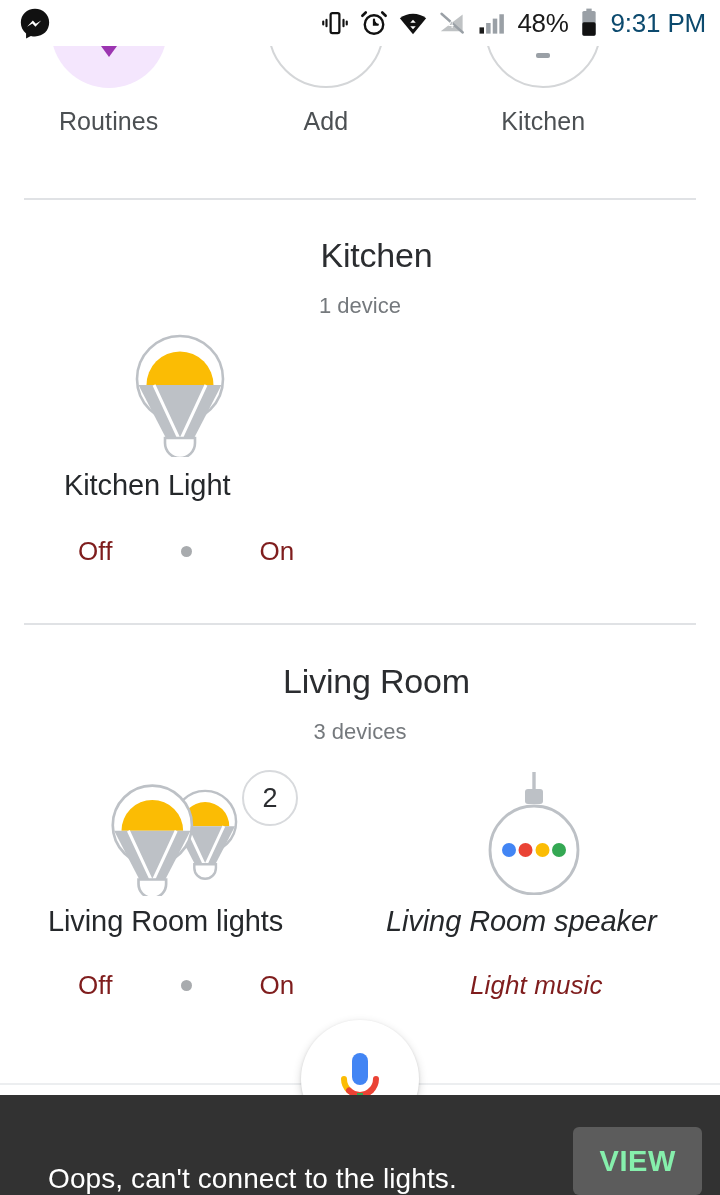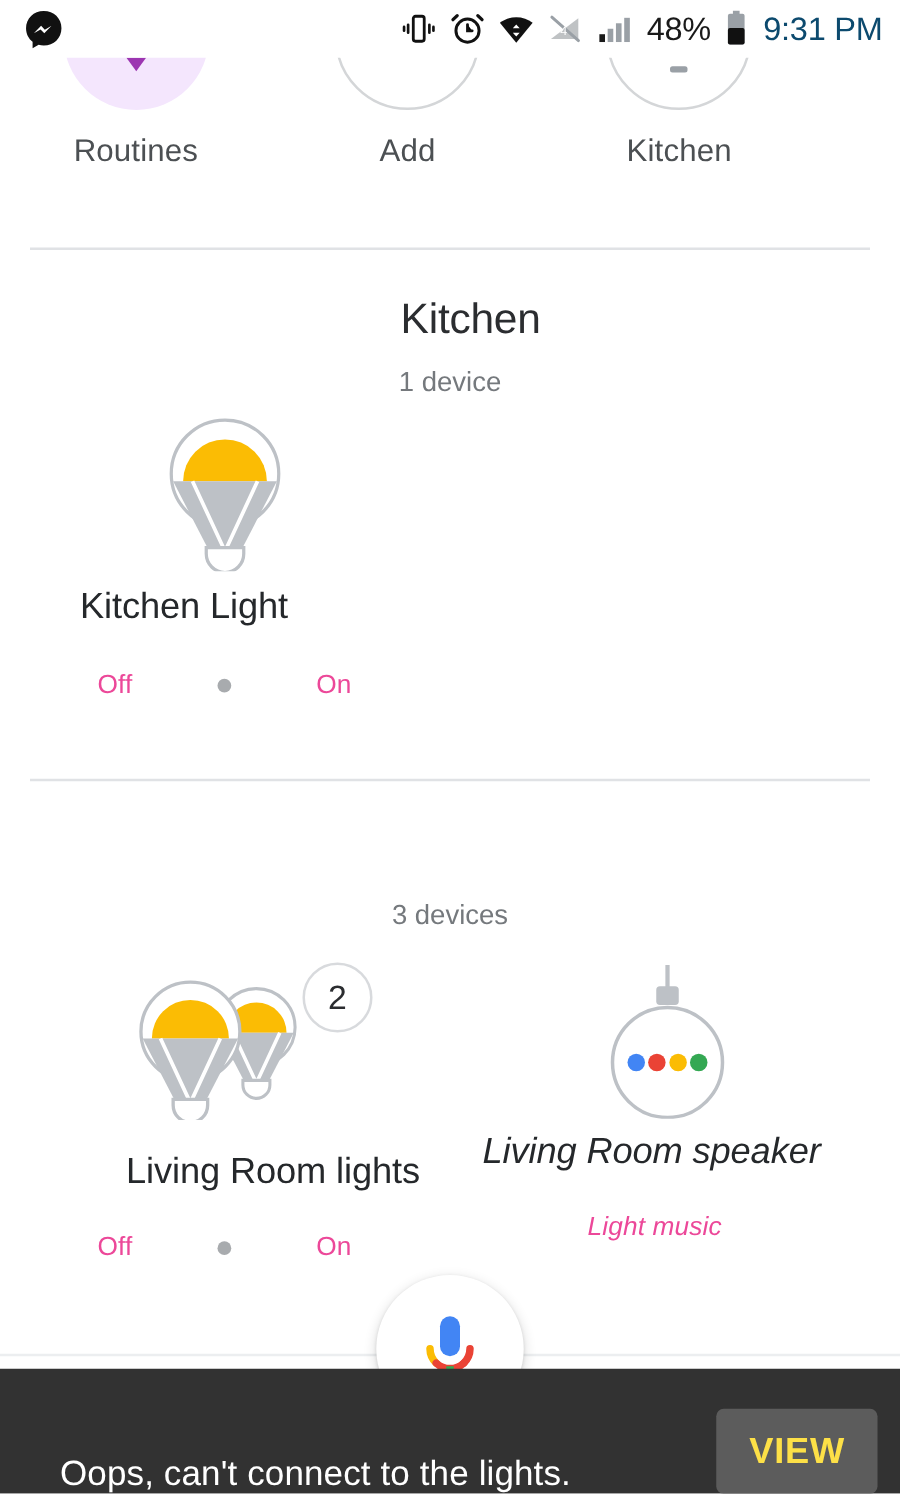--- a/index.html
+++ b/index.html
@@ -66,21 +66,21 @@
   }
 
   
   .device { position: absolute; }
   .dev-name {
     font-size: 29px; color: #25282b; font-weight: 400; letter-spacing: -0.1px;
     white-space: nowrap;
   }
   .dev-actions { display: flex; align-items: center; }
   .act-link {
-    font-size: 21px; color: #ec4899; font-weight: 500; letter-spacing: 0.1px;
+    font-size: 26px; color: #7f1d1d; font-weight: 500; letter-spacing: 0.1px;
   }
   .act-dot {
     width: 11px; height: 11px; border-radius: 50%; background: #a8abae;
   }
 
   
   .count-badge {
     position: absolute; width: 56px; height: 56px; border-radius: 50%;
     border: 2px solid #d8dadd; background: #fff;
     display: flex; align-items: center; justify-content: center;
@@ -110,21 +110,21 @@
     padding: 0 18px 0 48px; z-index: 60;
   }
   .snack-text {
     font-size: 28px; color: #ffffff; font-weight: 400; letter-spacing: 0.1px;
   }
   .snack-btn {
     margin-left: auto; background: #5c5c5c; border: none;
     border-radius: 6px; padding: 0 26px; height: 68px;
     display: flex; align-items: center; justify-content: center;
     font-family: "Liberation Sans", sans-serif;
-    font-size: 29px; font-weight: 700; color: #fde047; letter-spacing: 0.6px;
+    font-size: 29px; font-weight: 700; color: #86efac; letter-spacing: 0.6px;
   }
 </style>
 </head>
 <body>
 
 <div id="screen">
 
   <div class="statusbar">
     <div class="sb-left">
       <svg class="sb-ico" width="34" height="34" viewBox="0 0 24 24">
@@ -220,20 +220,21 @@
     <div class="dev-name" style="margin-top:12px; padding-left:40px;">Kitchen Light</div>
     <div class="dev-actions" style="margin-top:34px; padding-left:54px;">
       <span class="act-link">Off</span>
       <span class="act-dot" style="margin:0 68px 0 68px;"></span>
       <span class="act-link">On</span>
     </div>
   </div>
 
   <div class="divider" style="top:623px;"></div>
 
+  <div class="section-title" style="top:662px;">Living Room</div>
   <div class="section-sub" style="top:719px;">3 devices</div>
 
   <div class="device" style="left:24px; top:770px;">
     <div style="position:relative; width:312px; height:125px;">
       <svg style="position:absolute; left:86px; top:4px;" width="140" height="122" viewBox="0 0 140 122">
 
         <g transform="translate(62,14) scale(0.72)">
           <circle cx="46" cy="47" r="43" fill="#ffffff" stroke="#bdc1c6" stroke-width="3.4"></circle>
           <path fill="#fbbc04" d="M12.5 53a33.5 33.5 0 0 1 67 0z"></path>
           <path fill="#bdc1c6" d="M4.5 53h83L57 112H35z"></path>
@@ -244,21 +245,21 @@
         <g transform="translate(0,8) scale(0.92)">
           <circle cx="46" cy="47" r="43" fill="#ffffff" stroke="#bdc1c6" stroke-width="2.9"></circle>
           <path fill="#fbbc04" d="M12.5 53a33.5 33.5 0 0 1 67 0z"></path>
           <path fill="#bdc1c6" d="M4.5 53h83L57 112H35z"></path>
           <path fill="none" stroke="#ffffff" stroke-width="3.3" d="M20 53l26 56M72 53L46 109"></path>
           <path fill="#ffffff" stroke="#bdc1c6" stroke-width="2.9" d="M31 106h30v5a15 15 0 0 1-30 0z"></path>
         </g>
       </svg>
       <div class="count-badge" style="left:218px; top:0;">2</div>
     </div>
-    <div class="dev-name" style="margin-top:26px; padding-left:24px;text-align:right;">Living Room lights</div>
+    <div class="dev-name" style="margin-top:10px; padding-left:24px;">Living Room lights</div>
     <div class="dev-actions" style="margin-top:32px; padding-left:54px;">
       <span class="act-link">Off</span>
       <span class="act-dot" style="margin:0 68px 0 68px;"></span>
       <span class="act-link">On</span>
     </div>
   </div>
 
   <div class="device" style="left:372px; top:770px;font-style:italic;">
     <div style="position:relative; width:324px; height:125px;">
       <svg style="position:absolute; left:110px; top:0;" width="104" height="125" viewBox="0 0 104 125">

